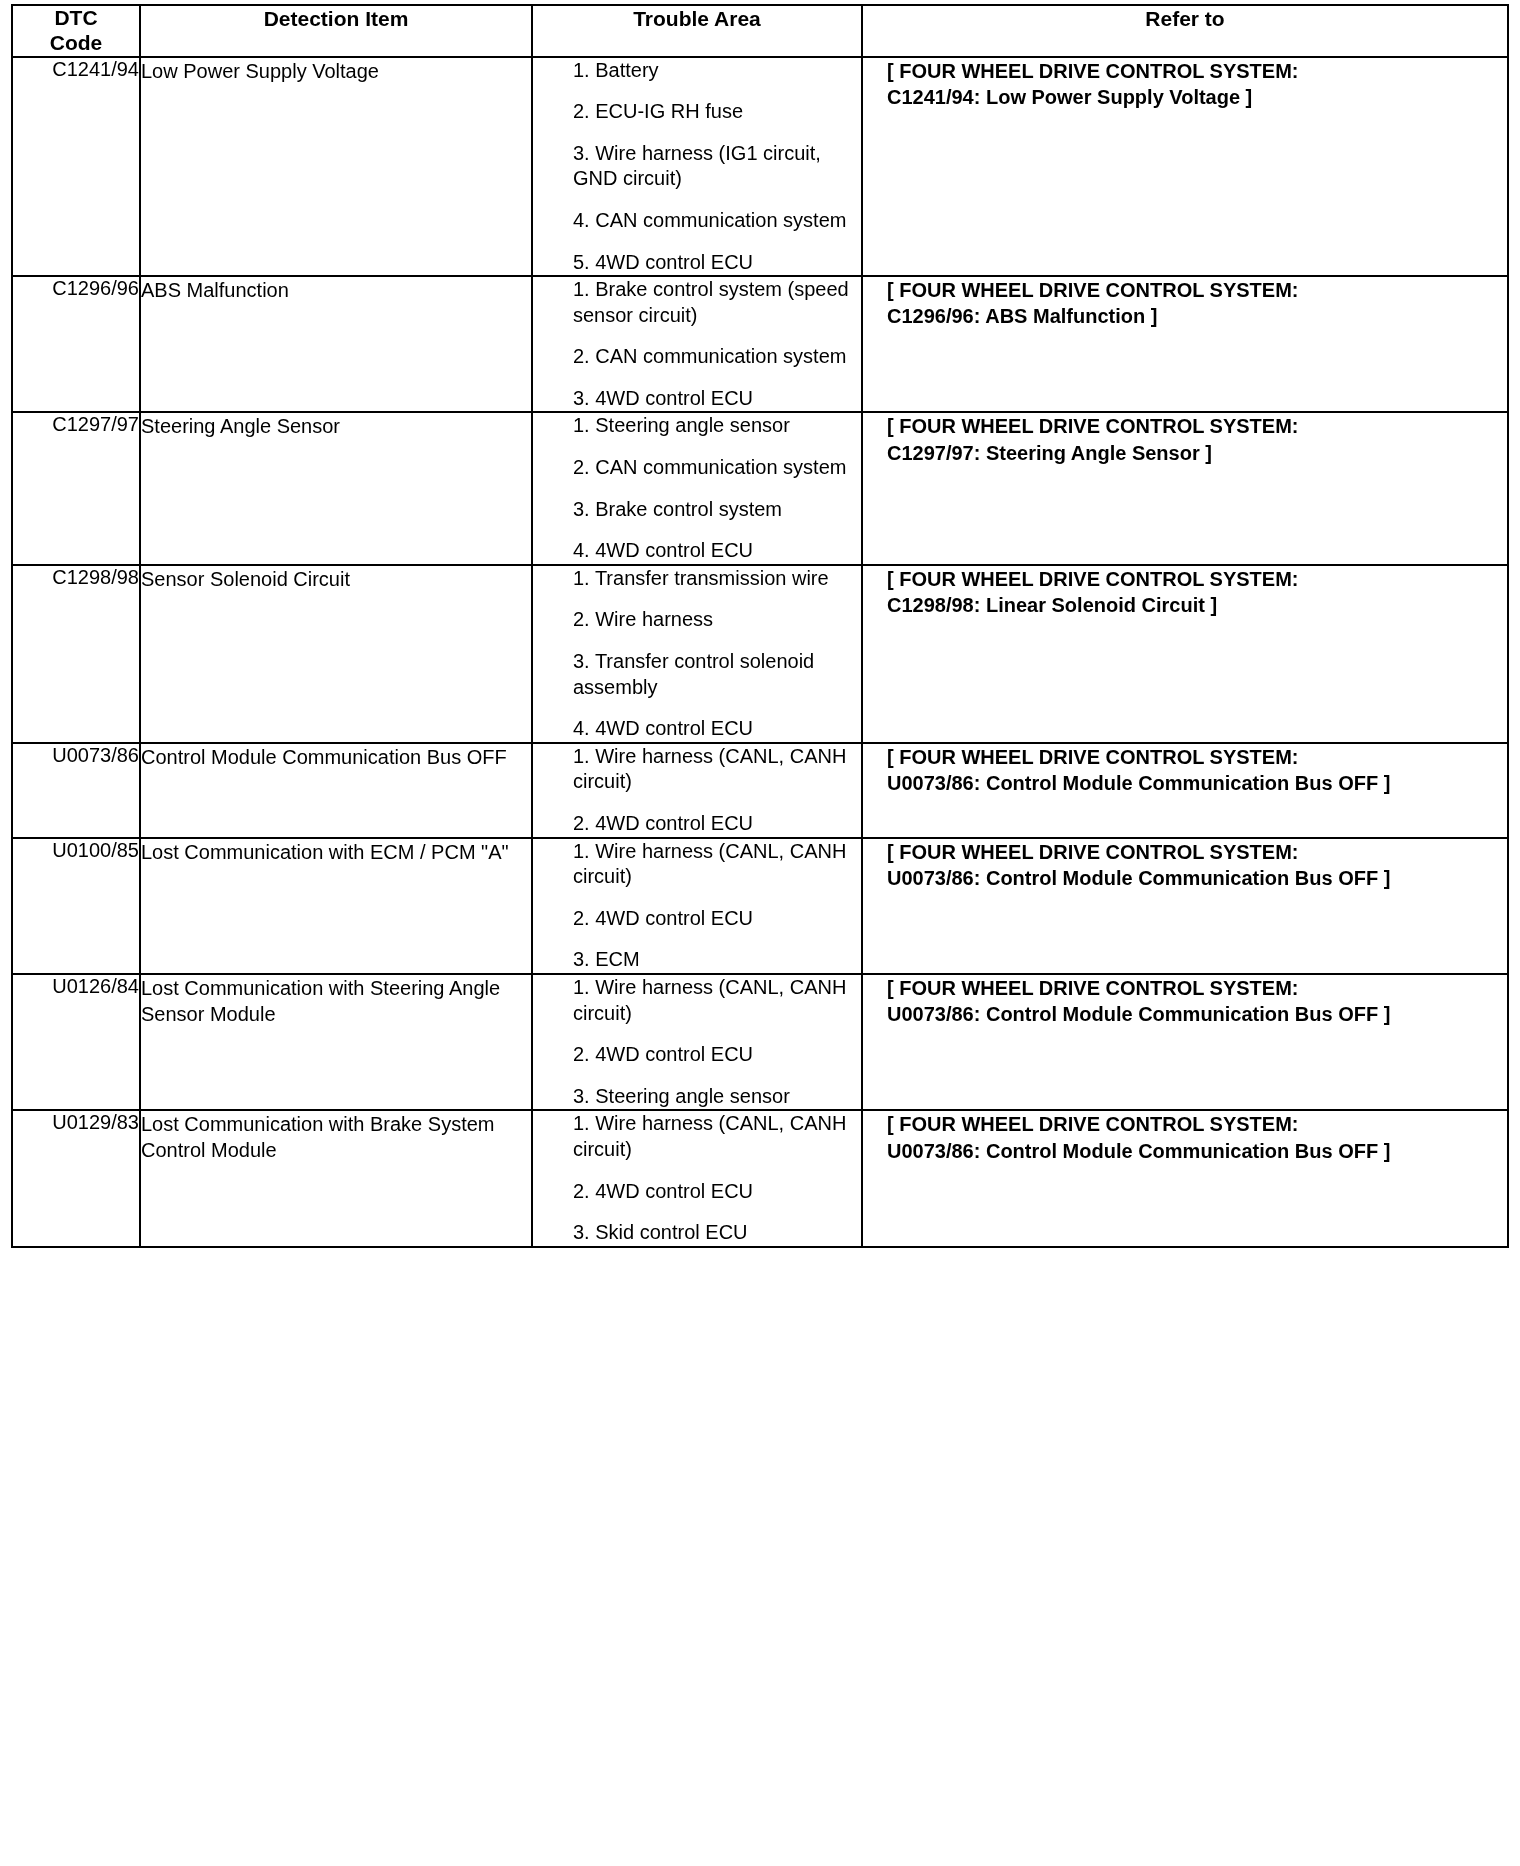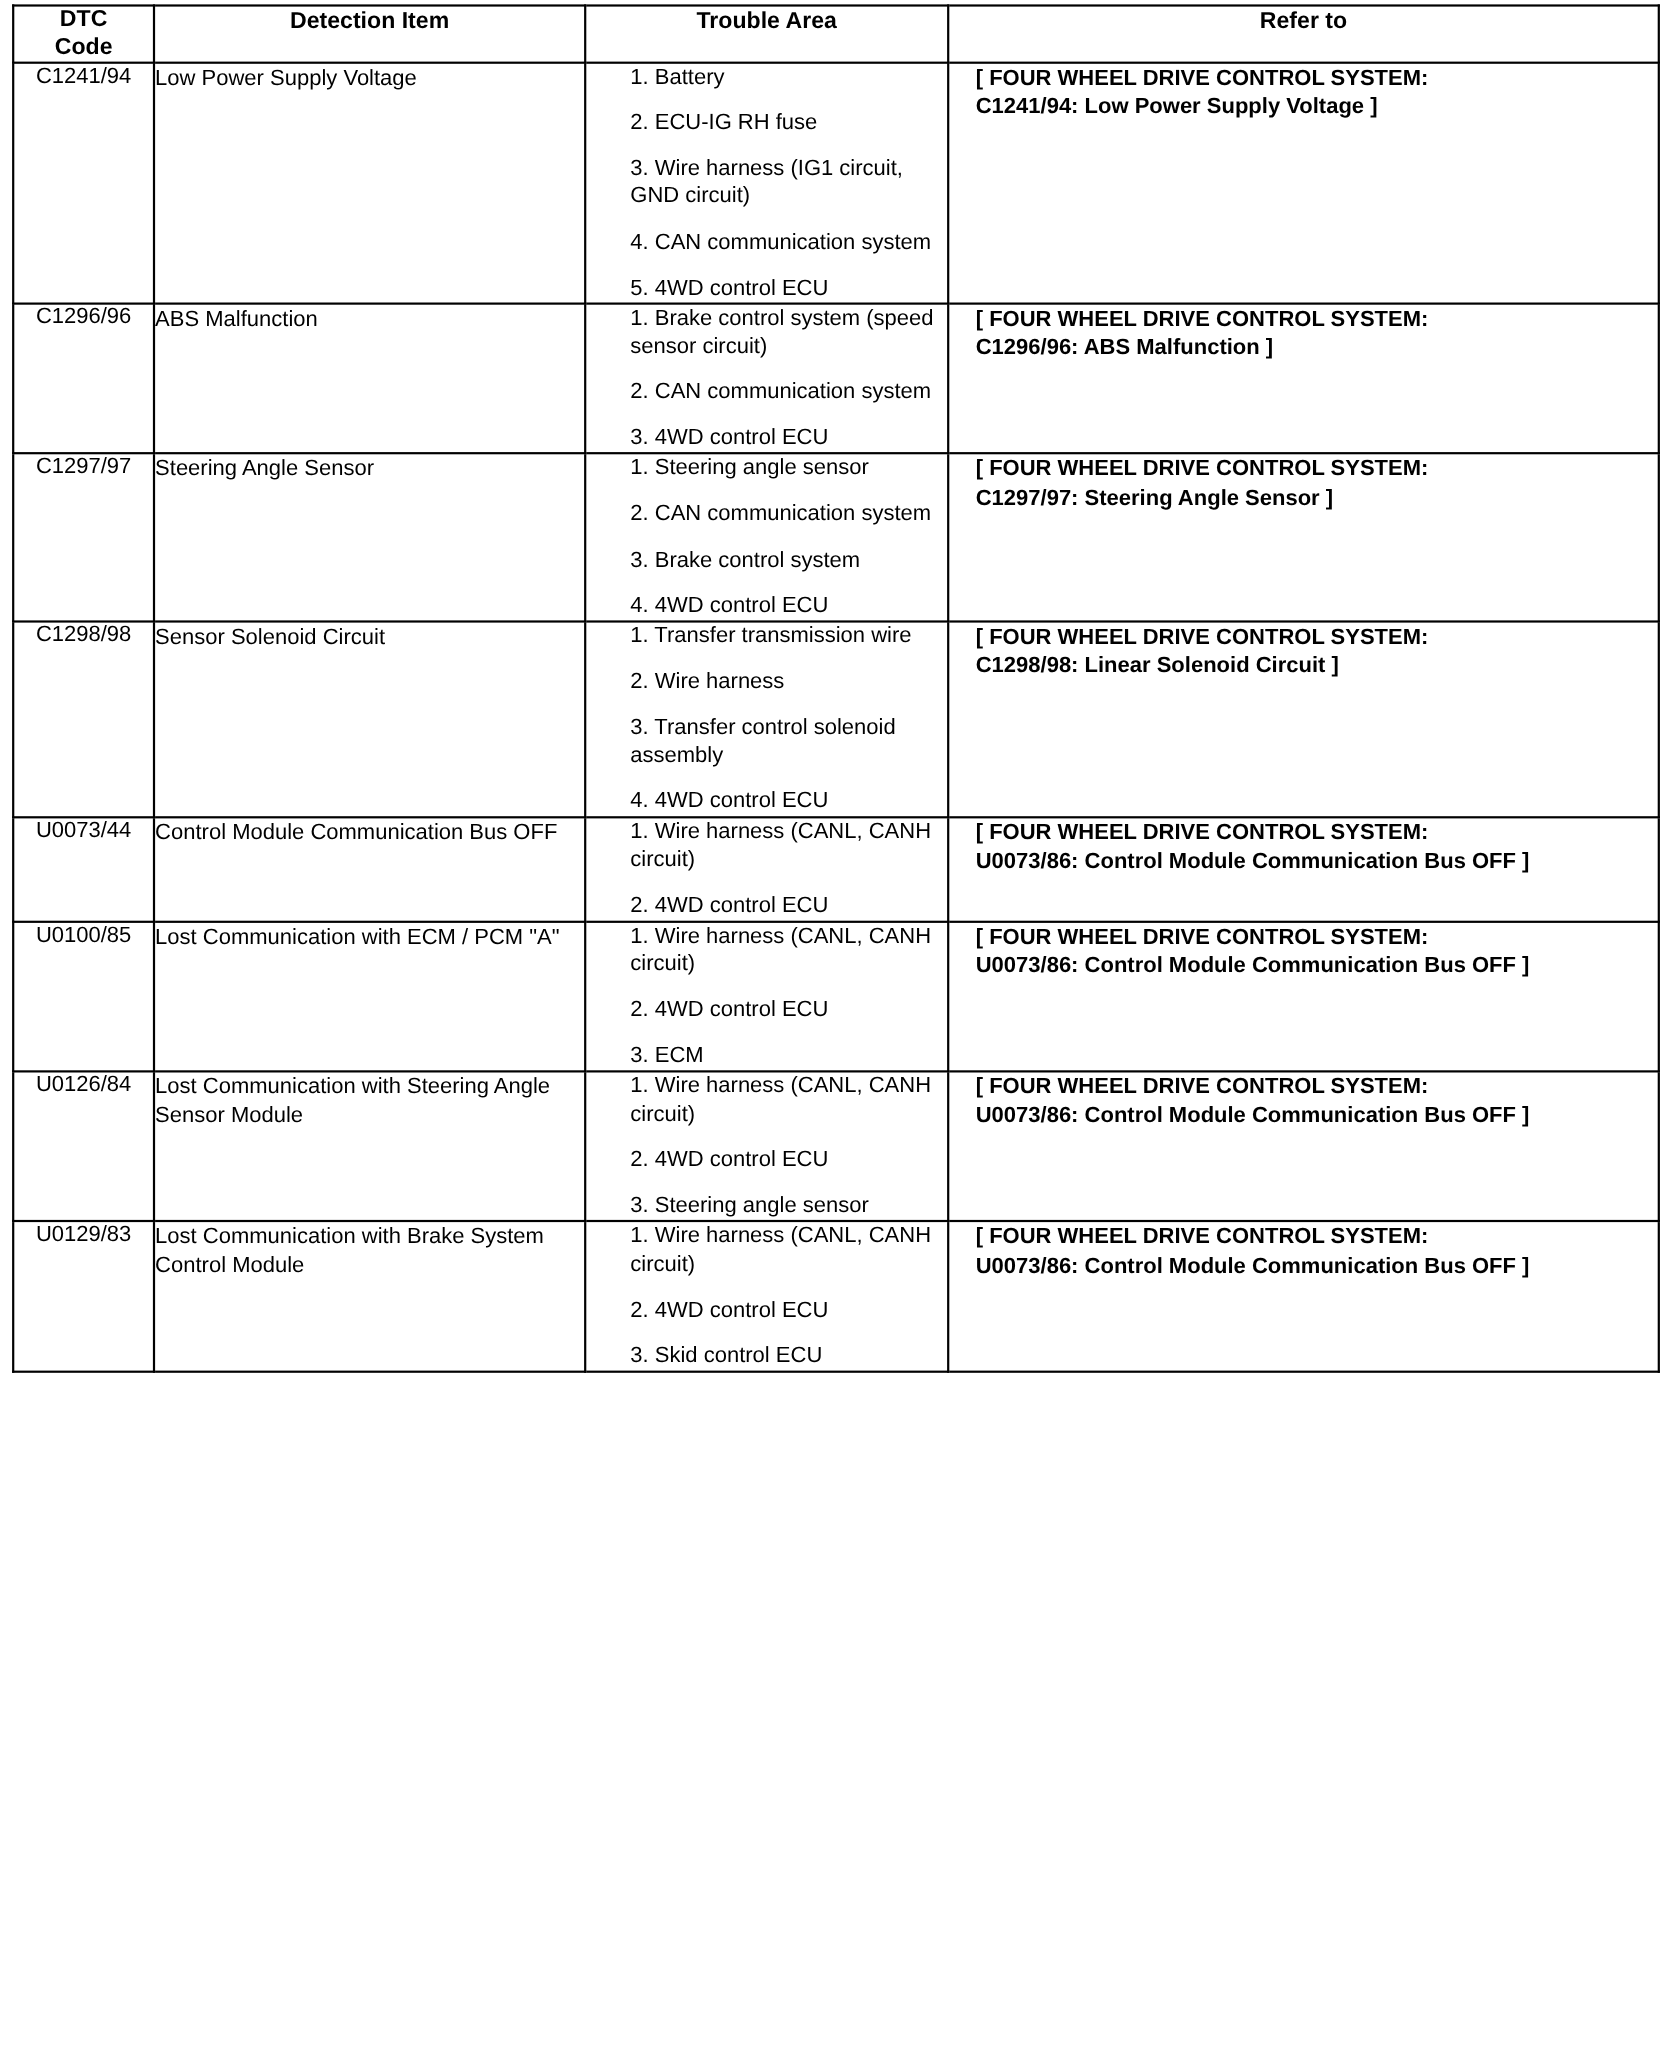--- a/index.html
+++ b/index.html
@@ -44,21 +44,21 @@
     line-height: 1.22;
     padding: 10px 4px 12px 4px;
     vertical-align: middle;
   }
   thead th.hdr-code {
     line-height: 1.18;
   }
 
   td.code-cell {
     font-size: 20px;
-    text-align: center;
+    text-align: right;
     padding: 0 6px 0 10px;
     vertical-align: middle;
   }
   td.item-cell {
     font-size: 20px;
     padding: 0 10px 0 14px;
     vertical-align: middle;
     line-height: 1.3;
   }
   td.area-cell {
@@ -159,21 +159,21 @@
             <div class="area-item">2. Wire harness</div>
             <div class="area-item">3. Transfer control solenoid assembly</div>
             <div class="area-item">4. 4WD control ECU</div>
           </td>
           <td class="refer-cell">
             <div class="refer-line">[ FOUR WHEEL DRIVE CONTROL SYSTEM:</div>
             <div class="refer-line">C1298/98: Linear Solenoid Circuit ]</div>
           </td>
         </tr>
         <tr>
-          <td class="code-cell">U0073/44</td>
+          <td class="code-cell">U0073/86</td>
           <td class="item-cell">Control Module Communication Bus OFF</td>
           <td class="area-cell">
             <div class="area-item">1. Wire harness (CANL, CANH circuit)</div>
             <div class="area-item">2. 4WD control ECU</div>
           </td>
           <td class="refer-cell">
             <div class="refer-line">[ FOUR WHEEL DRIVE CONTROL SYSTEM:</div>
             <div class="refer-line">U0073/86: Control Module Communication Bus OFF ]</div>
           </td>
         </tr>

